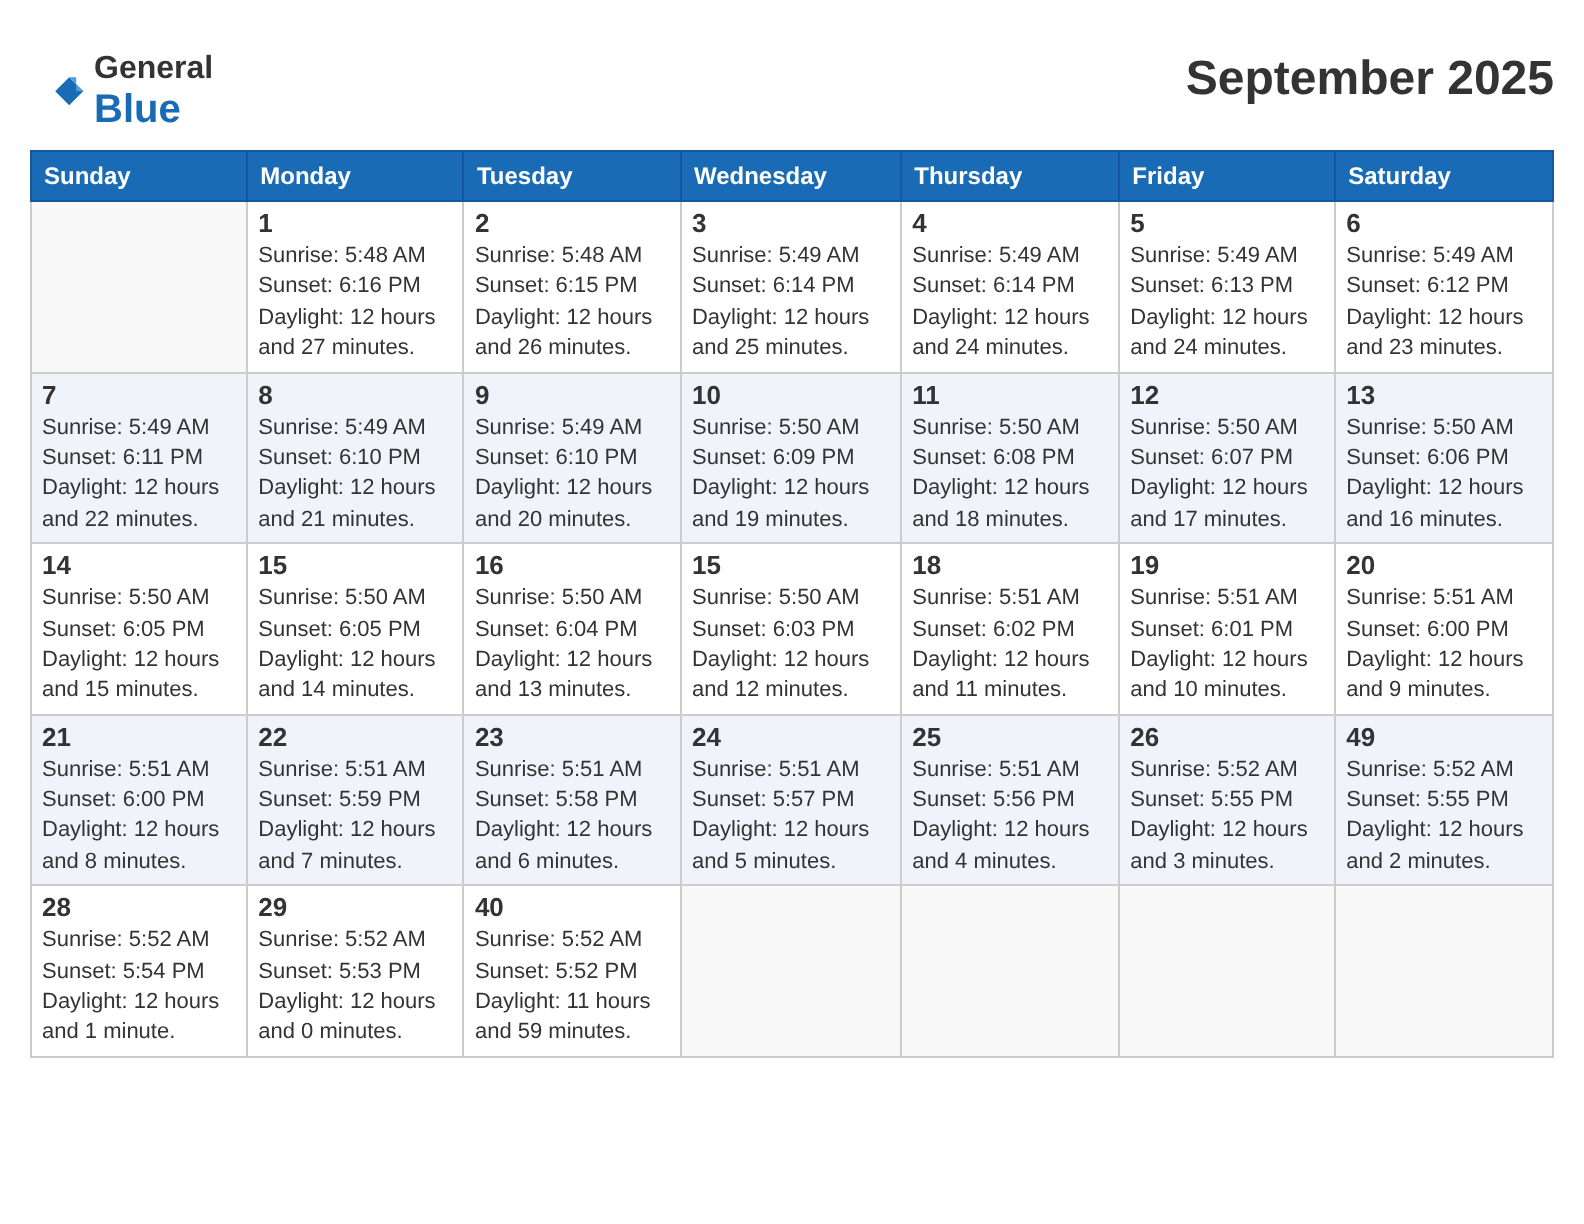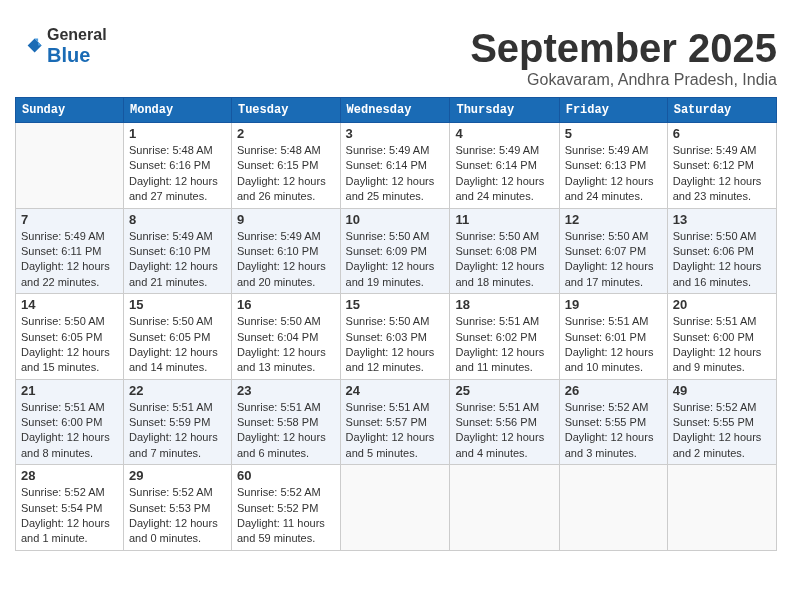--- a/index.html
+++ b/index.html
@@ -28,41 +28,40 @@
       gap: 4px;
     }
     .logo-icon {
       width: 28px;
       height: 28px;
     }
     .title-block {
       text-align: right;
     }
     .month-title {
-      font-size: 40px;
+      font-size: 24px;
       font-weight: bold;
       color: #333;
     }
     .location {
       font-size: 16px;
       color: #555;
     }
     .calendar {
       width: 100%;
       border-collapse: collapse;
       border: 1px solid #ccc;
     }
     .calendar th {
       background-color: #1a6bb5;
       color: #fff;
       text-align: left;
       padding: 5px 6px;
       font-size: 12px;
       border: 1px solid #1557a0;
-      font-family: Liberation Mono, monospace;
     }
     .calendar td {
       vertical-align: top;
       border: 1px solid #ccc;
       padding: 3px 5px;
       width: 113px;
       height: 80px;
     }
     .day-num {
       font-size: 13px;
@@ -96,21 +95,20 @@
         <polygon points="28,8 38,18 28,28 18,18" fill="#1a6bb5"></polygon>
         <polygon points="28,8 38,18 33,18 33,8" fill="#4d9de0"></polygon>
       </svg>
       <div>
         <div style="font-size:16px;font-weight:bold;color:#333;">General</div>
         <div style="font-size:20px;font-weight:bold;color:#1a6bb5;">Blue</div>
       </div>
     </div>
     <div class="title-block">
       <div class="month-title">September 2025</div>
-      <div class="location">Gokavaram, Andhra Pradesh, India</div>
     </div>
   </div>
 
   <table class="calendar">
     <thead>
       <tr>
         <th>Sunday</th>
         <th>Monday</th>
         <th>Tuesday</th>
         <th>Wednesday</th>
@@ -327,21 +325,21 @@
 and 1 minute.</div>
           </td>
           <td>
             <span class="day-num">29</span>
             <div class="day-detail" style="white-space: pre-line;">Sunrise: 5:52 AM
 Sunset: 5:53 PM
 Daylight: 12 hours
 and 0 minutes.</div>
           </td>
           <td>
-            <span class="day-num">60</span>
+            <span class="day-num">40</span>
             <div class="day-detail" style="white-space: pre-line;">Sunrise: 5:52 AM
 Sunset: 5:52 PM
 Daylight: 11 hours
 and 59 minutes.</div>
           </td>
           <td class="empty-cell"></td>
           <td class="empty-cell"></td>
           <td class="empty-cell"></td>
           <td class="empty-cell"></td>
         </tr>

